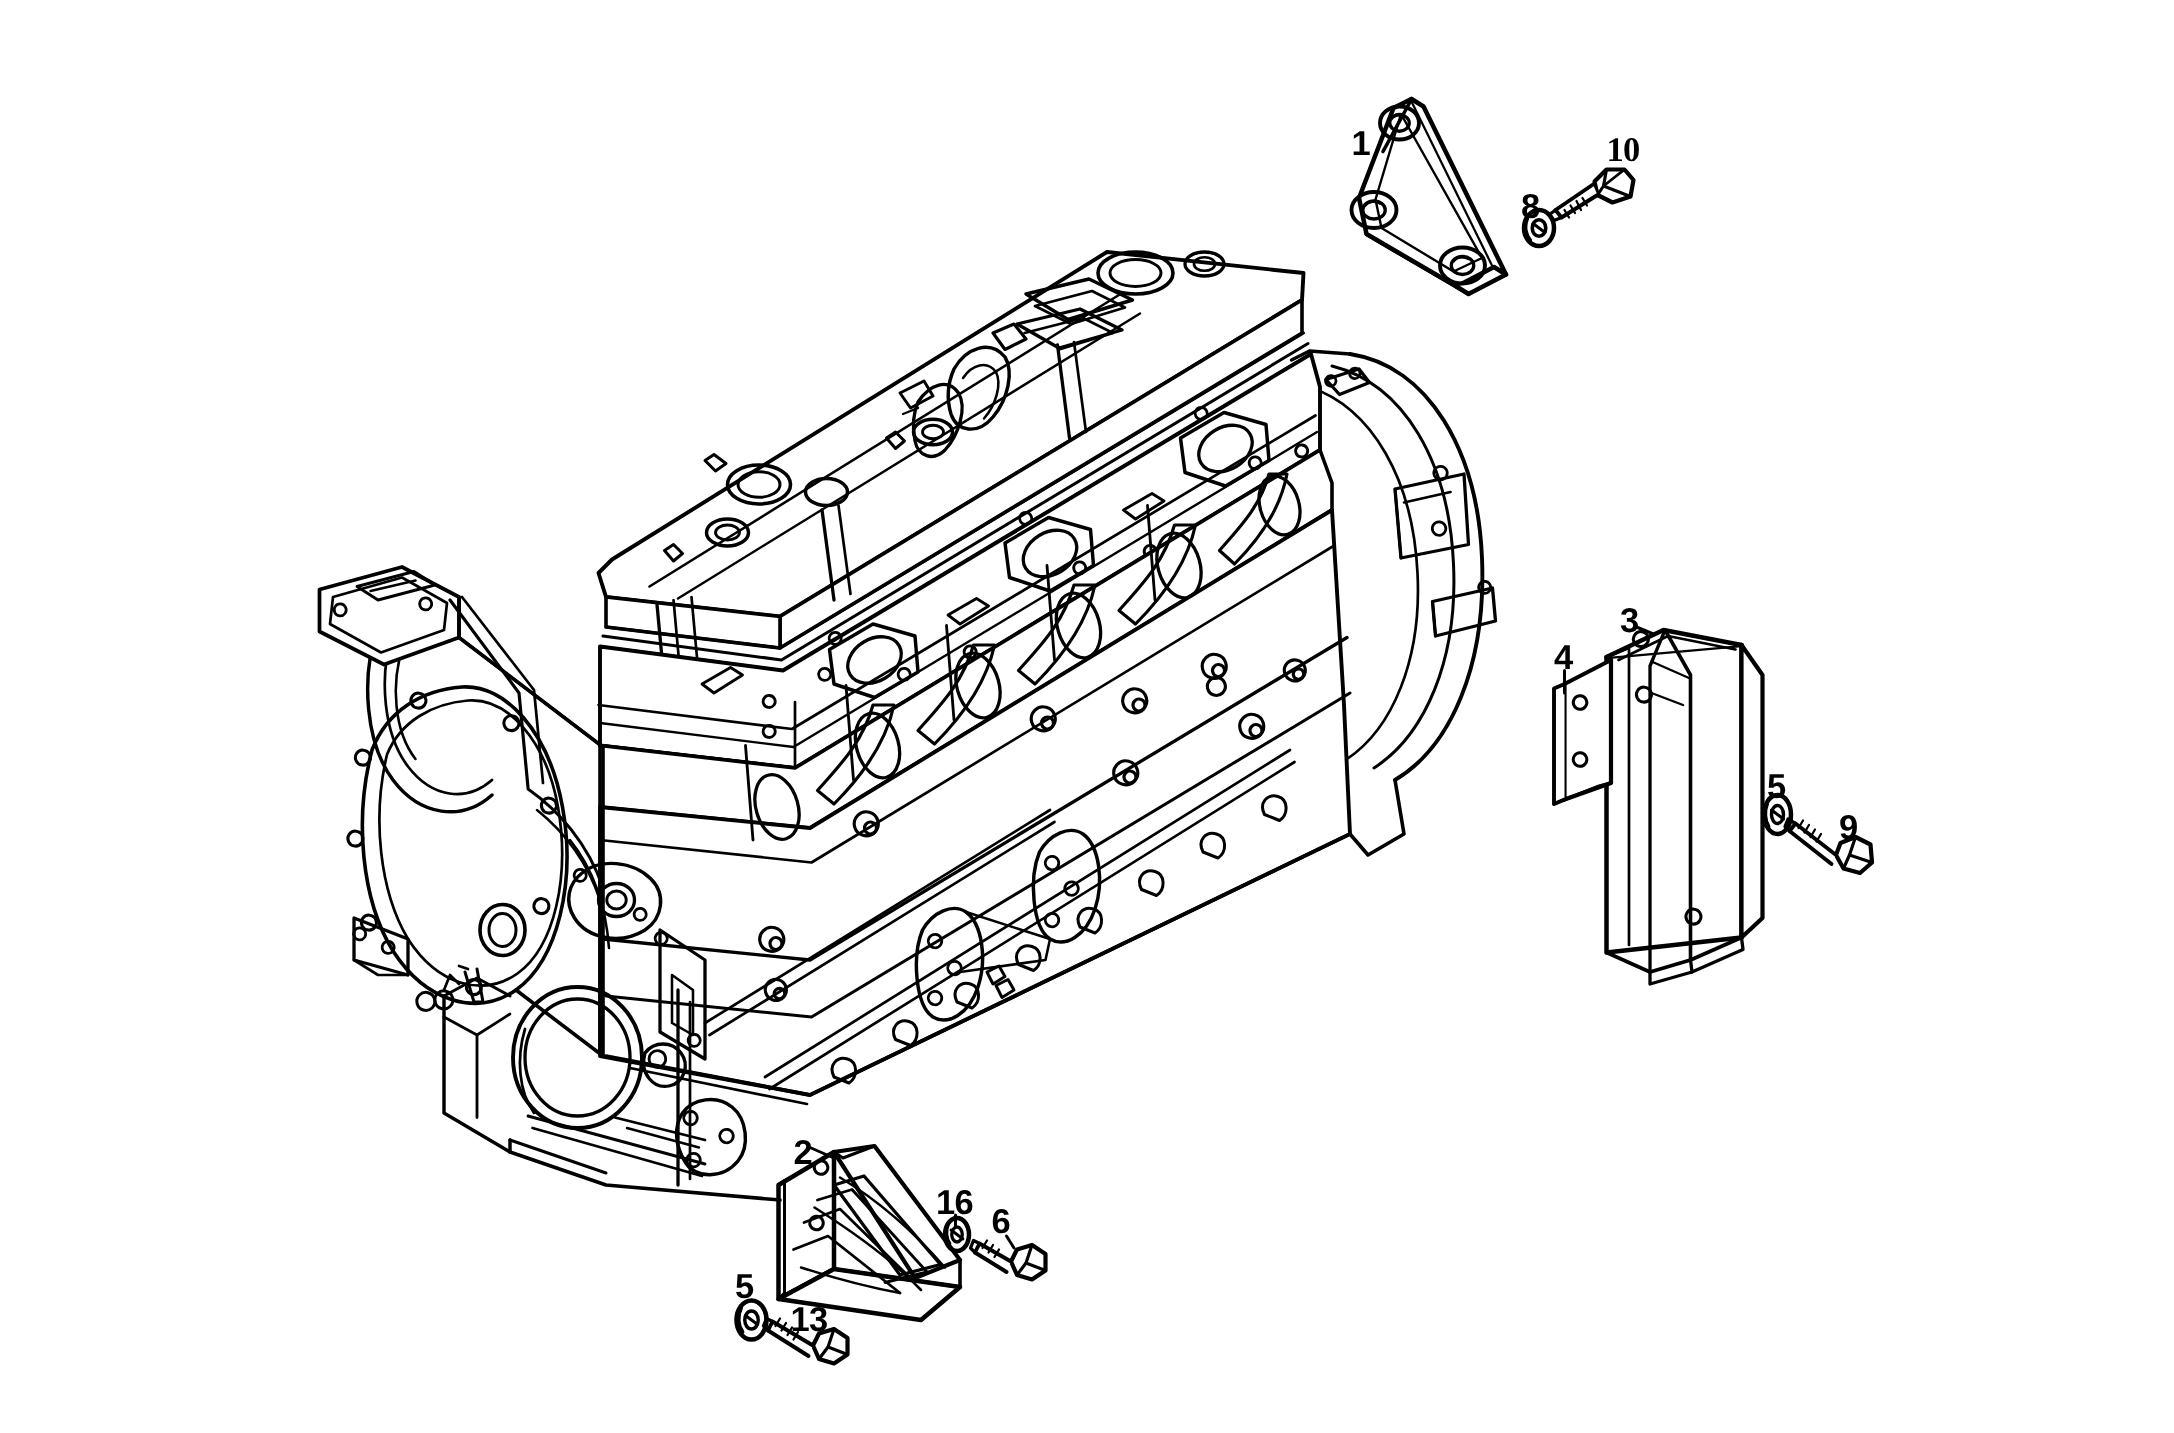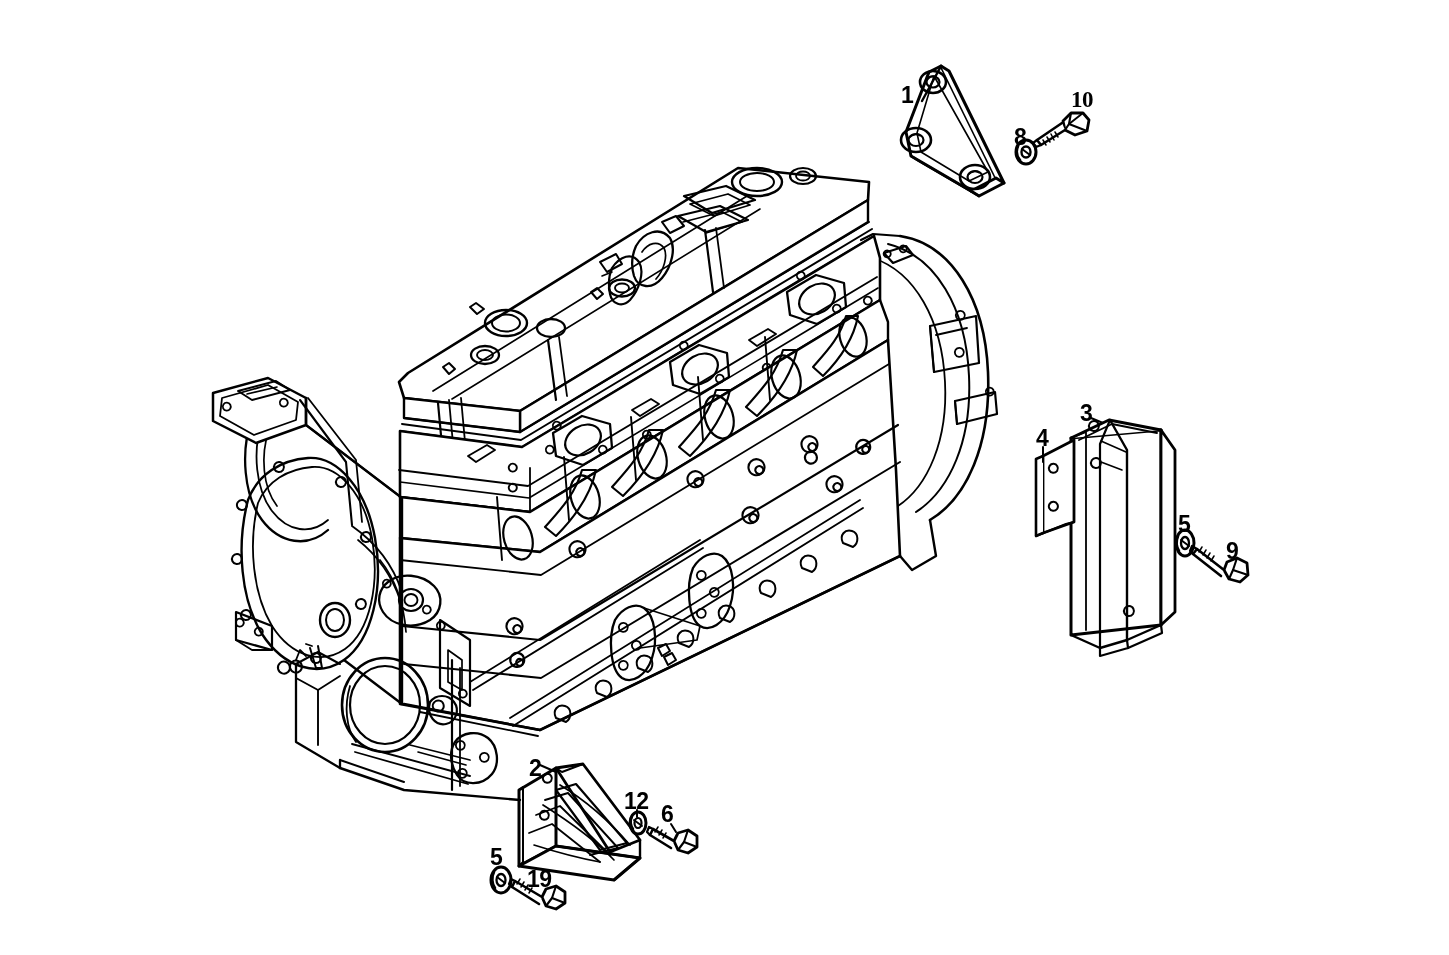--- a/index.html
+++ b/index.html
@@ -541,18 +541,18 @@
   </svg>
 
   <div class="callout" style="left:901px;  top:84px;">1</div>
   <div class="callout" style="left:1071px; top:88px;font-family:Liberation Serif, serif;">10</div>
   <div class="callout" style="left:1014px; top:126px;">8</div>
   <div class="callout" style="left:1080px; top:402px;">3</div>
   <div class="callout" style="left:1036px; top:427px;">4</div>
   <div class="callout" style="left:1178px; top:513px;">5</div>
   <div class="callout" style="left:1226px; top:540px;">9</div>
   <div class="callout" style="left:529px;  top:757px;">2</div>
-  <div class="callout" style="left:624px;  top:790px;">12</div>
+  <div class="callout" style="left:624px;  top:790px;">16</div>
   <div class="callout" style="left:661px;  top:803px;">6</div>
   <div class="callout" style="left:490px;  top:846px;">5</div>
-  <div class="callout" style="left:527px;  top:868px;">19</div>
+  <div class="callout" style="left:527px;  top:868px;">13</div>
 
 </div>
 
 </body></html>

